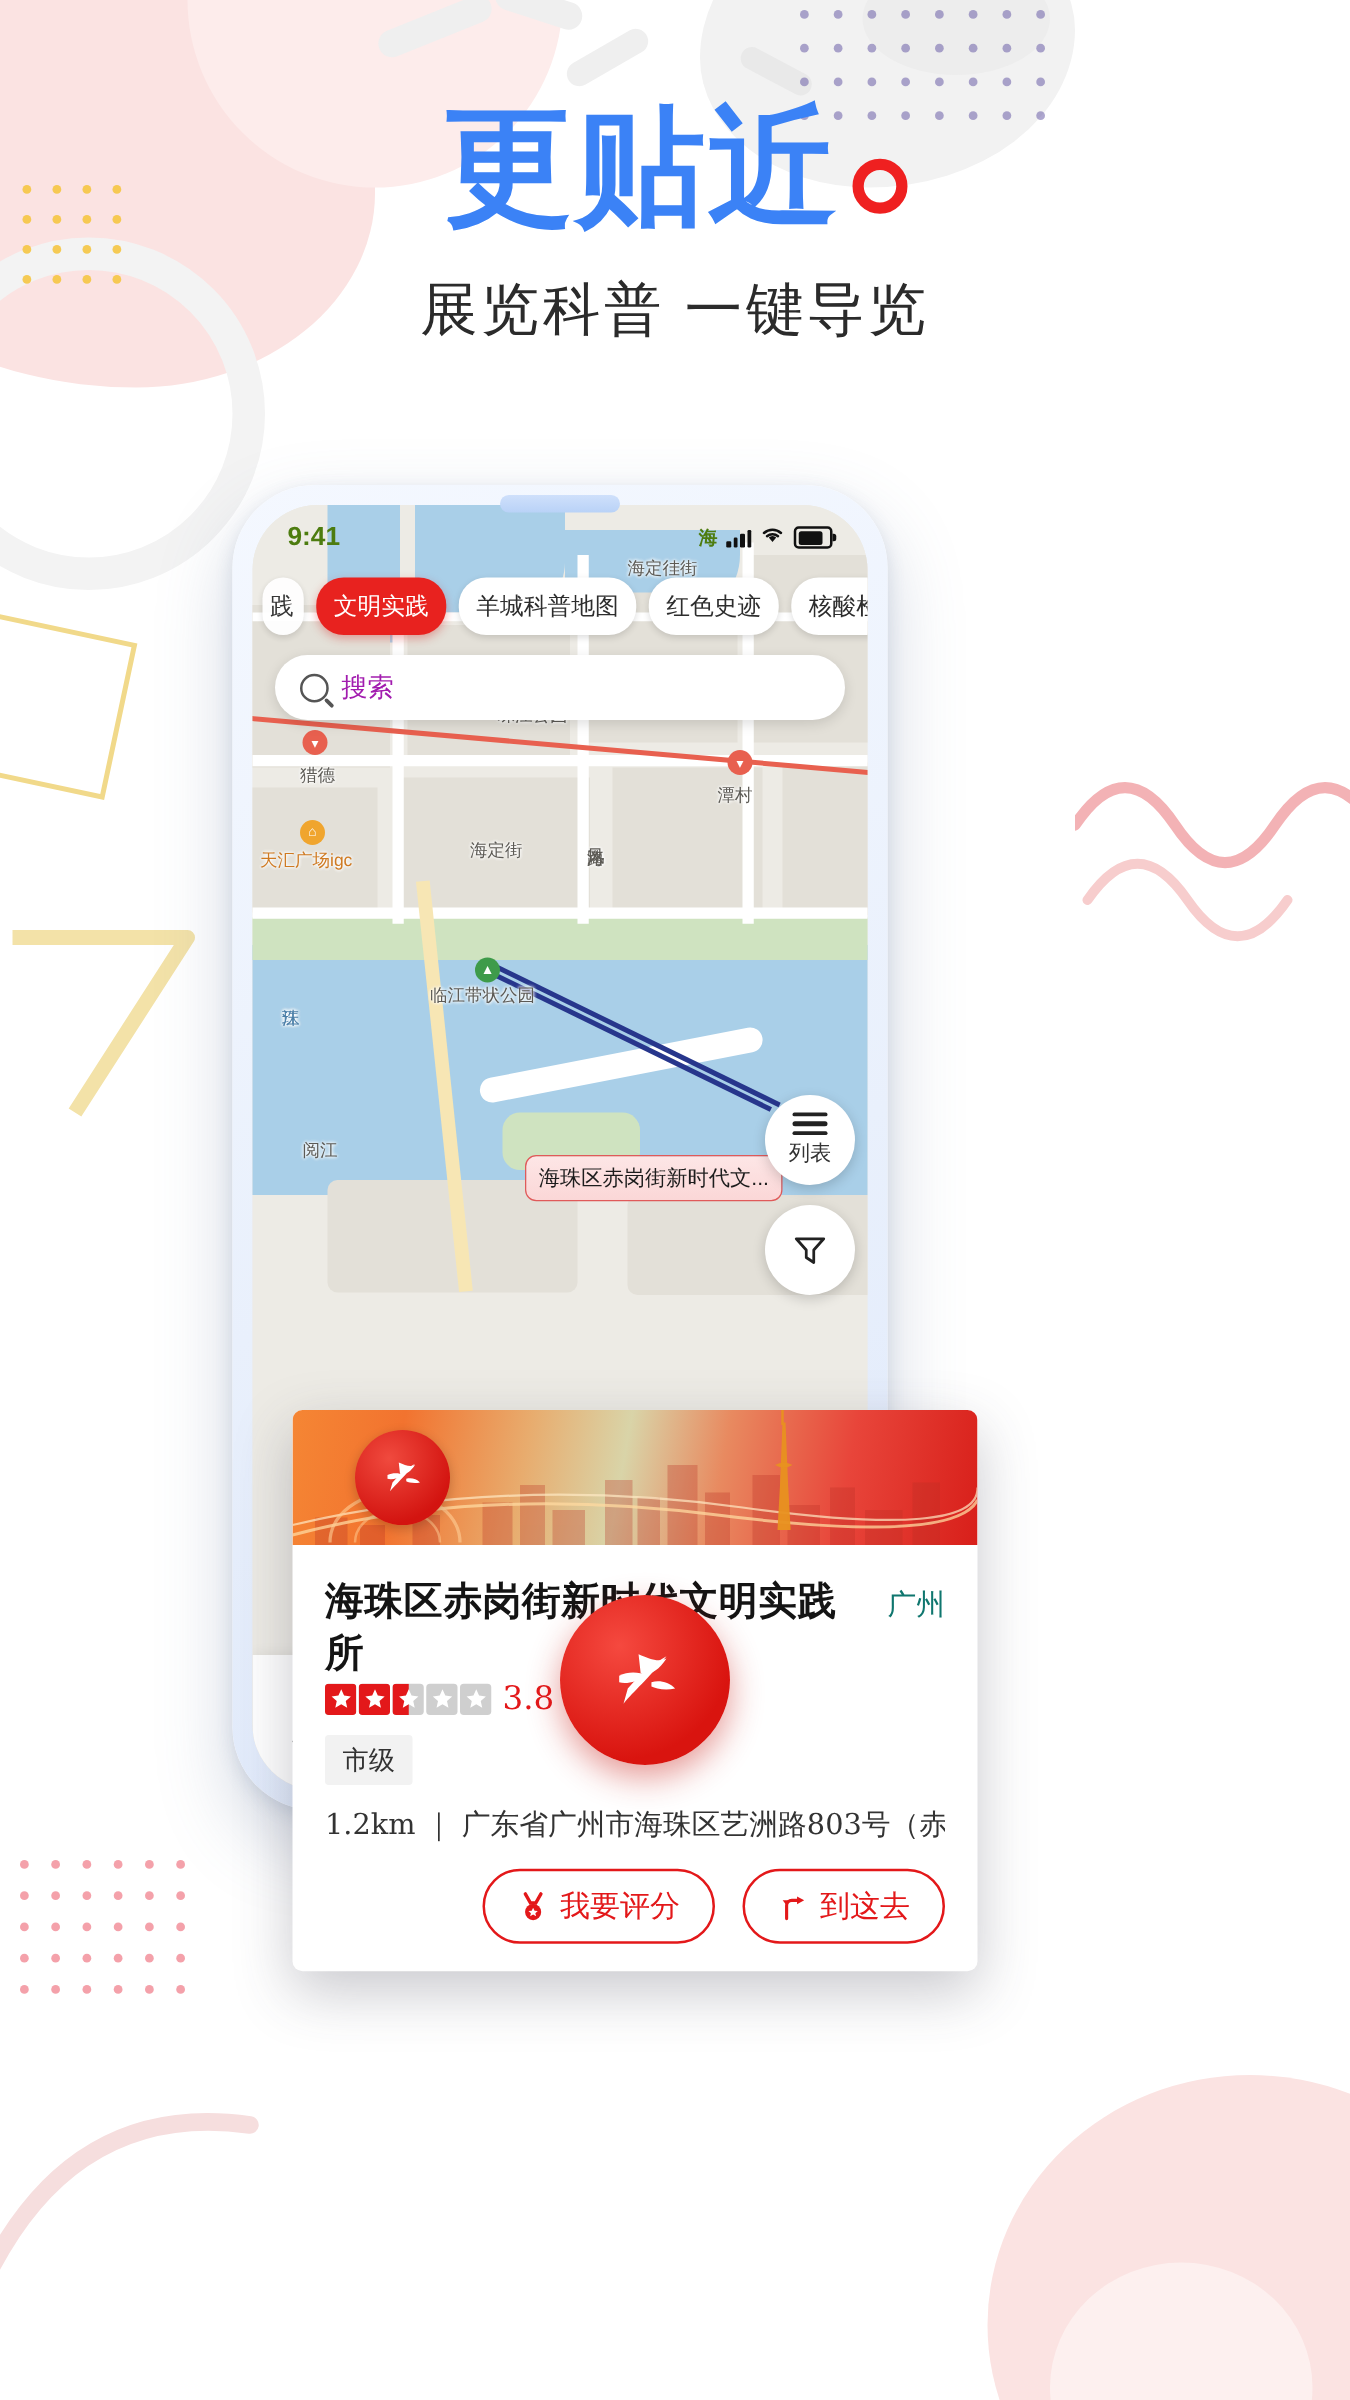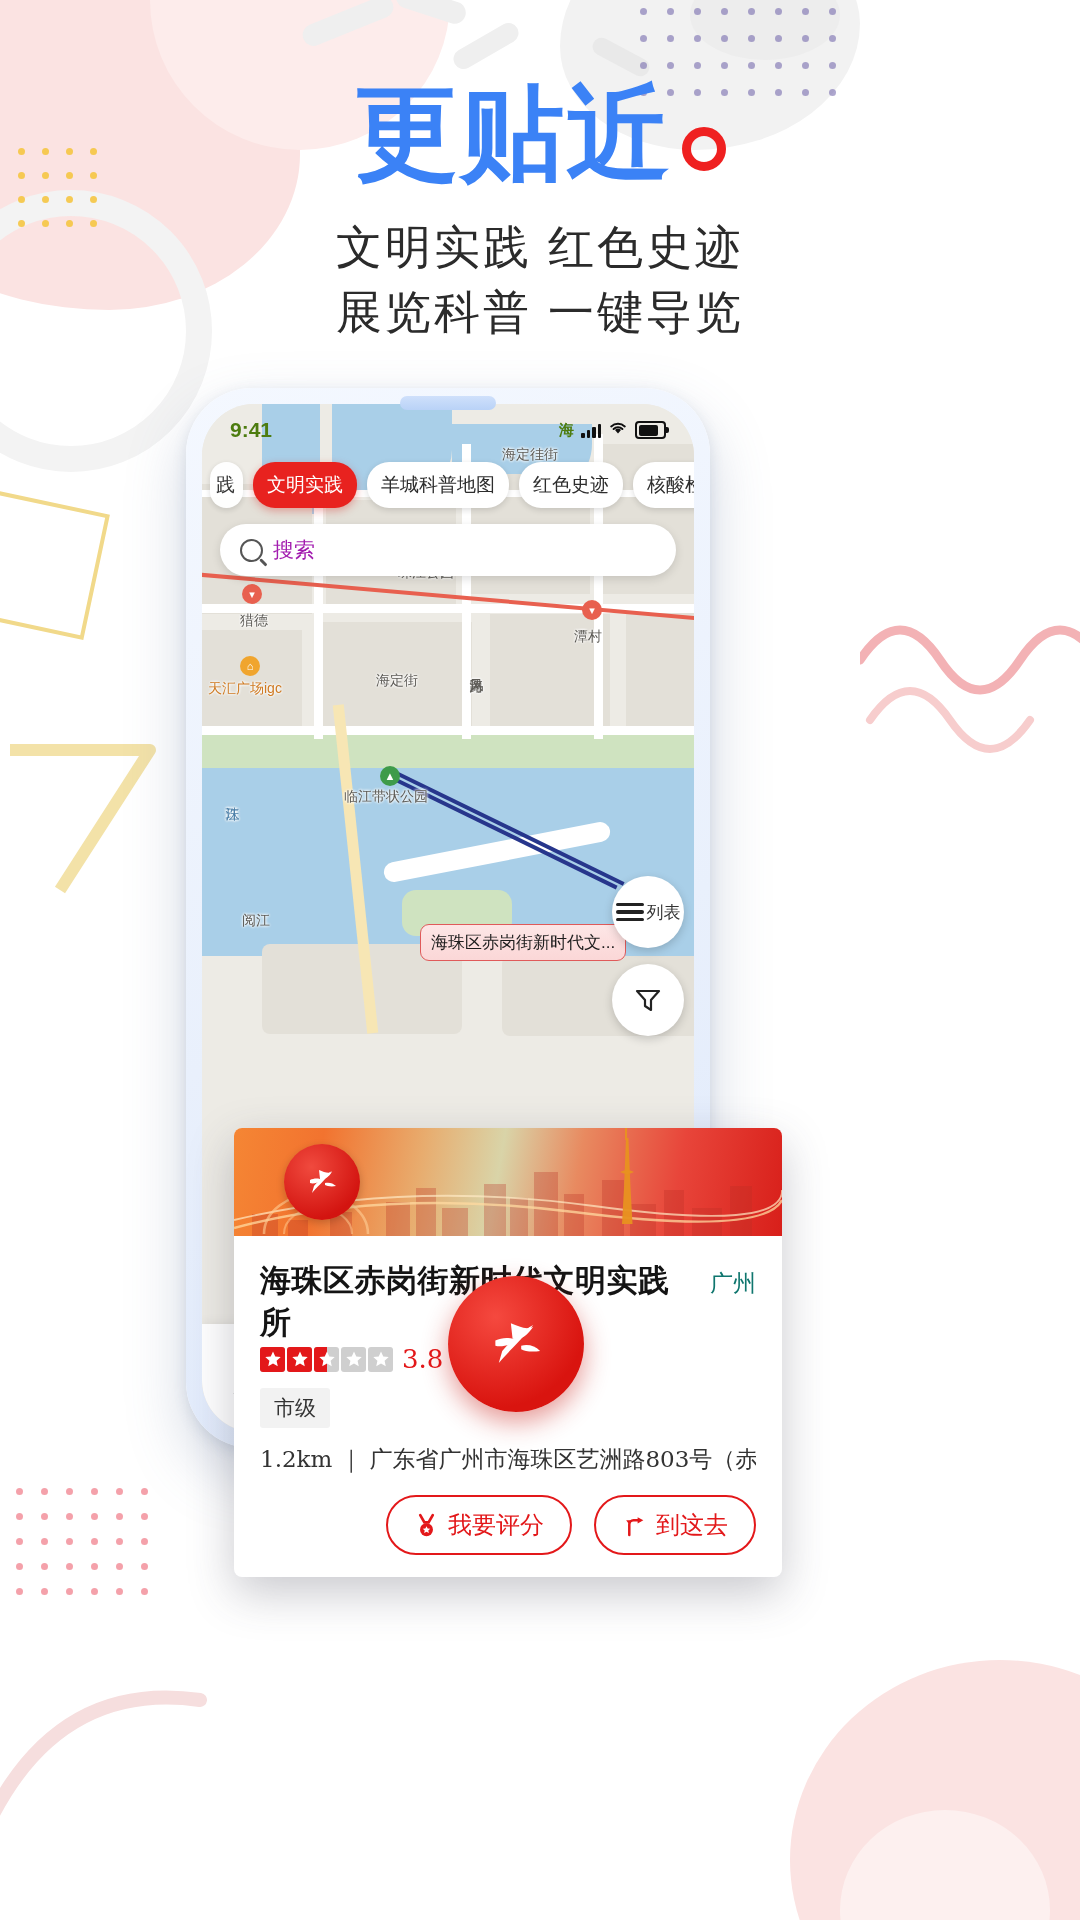--- a/index.html
+++ b/index.html
@@ -125,21 +125,21 @@
     background:#fff;border-radius:26px;display:flex;align-items:center;gap:10px;
     padding:0 20px;box-sizing:border-box;box-shadow:0 3px 10px rgba(0,0,0,.13);
   }
   .searchbar .mag{width:19px;height:19px;border:2.5px solid #555;border-radius:50%;position:relative;flex:none;}
   .searchbar .mag::after{content:"";position:absolute;right:-7px;bottom:-4px;width:9px;height:2.5px;background:#555;transform:rotate(45deg);border-radius:2px;}
   .searchbar span{font-size:21px;color:#a21caf;}
   
   .mapbtn{
     position:absolute;right:10px;width:72px;height:72px;border-radius:50%;
     background:#fff;box-shadow:0 3px 10px rgba(0,0,0,.18);z-index:9;
-    display:flex;align-items:center;justify-content:center;gap:3px;
+    display:flex;flex-direction:column;align-items:center;justify-content:center;gap:3px;
   }
   .mapbtn .lines{display:flex;flex-direction:column;gap:4px;}
   .mapbtn .lines i{display:block;width:28px;height:3.5px;background:#222;border-radius:2px;}
   .mapbtn .lbl{font-size:17px;color:#333;}
   .mapbtn.list{top:472px;}
   .mapbtn.filter{top:560px;}
   .funnel{width:26px;height:24px;}
   
   .callout{
     position:absolute;left:218px;top:520px;z-index:8;
@@ -318,21 +318,20 @@
 </svg>
 <svg class="deco" style="left:-30px;top:1640px;" width="260" height="220" viewBox="0 0 260 220">
   <path d="M20 180 Q90 40 230 60" fill="none" stroke="#f6dede" stroke-width="14" stroke-linecap="round"></path>
 </svg>
 <div class="deco sq" style="left:-30px;top:500px;width:120px;height:120px;transform:rotate(12deg);"></div>
 
 <div class="headline">
   <span class="big">更贴近</span><span class="dot-ring"></span>
 </div>
 <div class="sub">
-  <div>文明实践 红色史迹</div>
   <div>展览科普 一键导览</div>
 </div>
 
 <div class="phone">
   <div class="notch"></div>
   <div class="screen">
 
     <div class="map">
 
       <div class="m-water" style="left:60px;top:-10px;width:58px;height:120px;"></div>

